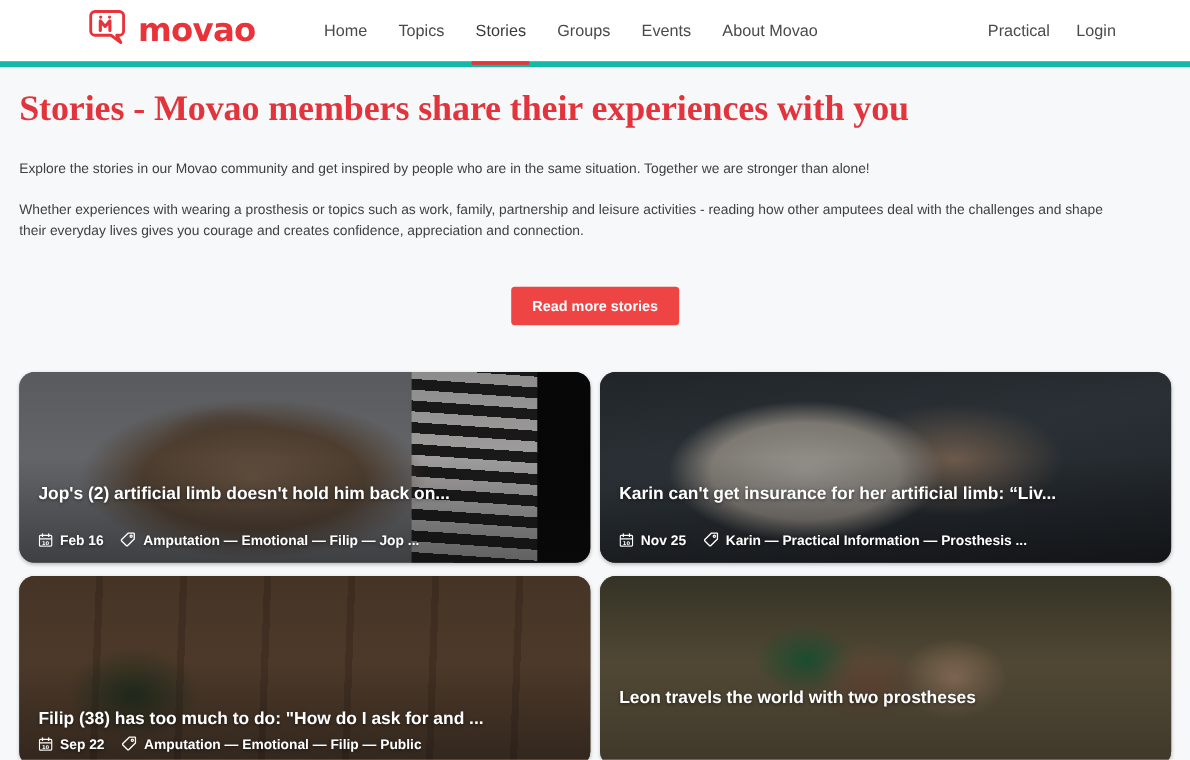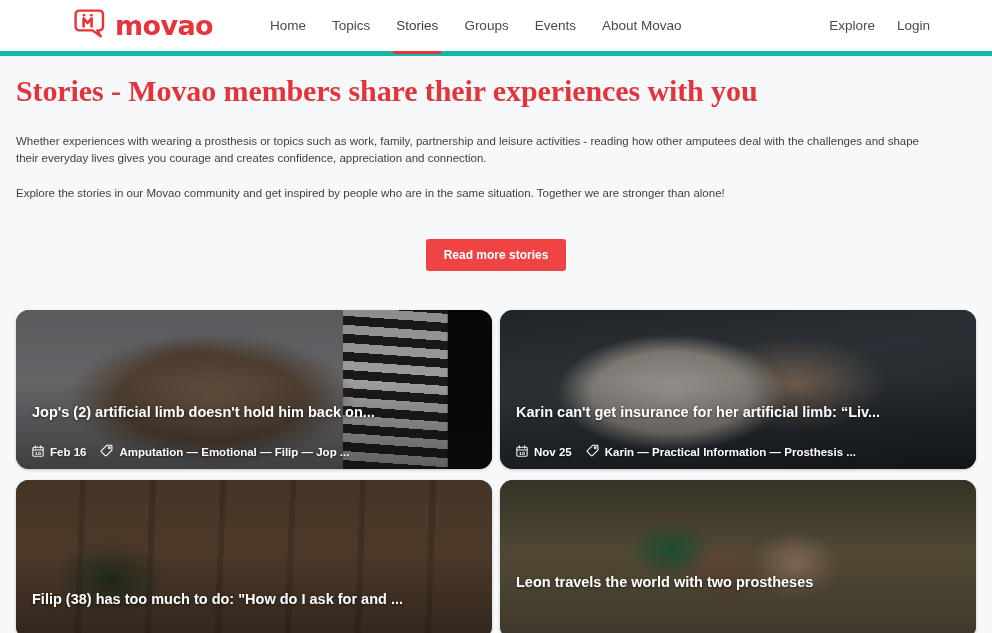--- a/index.html
+++ b/index.html
@@ -244,33 +244,33 @@
   <nav class="main-nav">
     <a class="nav-link" href="#">Home</a>
     <a class="nav-link" href="#">Topics</a>
     <a class="nav-link is-active" href="#">Stories</a>
     <a class="nav-link" href="#">Groups</a>
     <a class="nav-link" href="#">Events</a>
     <a class="nav-link" href="#">About Movao</a>
   </nav>
 
   <div class="auth-nav">
-    <a class="auth-link" href="#">Explore</a>
+    <a class="auth-link" href="#">Practical</a>
     <a class="auth-link" href="#">Login</a>
   </div>
 
 </header>
 
 <main class="page">
 
   <h1 class="page-title">Stories - Movao members share their experiences with you</h1>
 
   <section class="intro">
+    <p>Explore the stories in our Movao community and get inspired by people who are in the same situation. Together we are stronger than alone!</p>
     <p>Whether experiences with wearing a prosthesis or topics such as work, family, partnership and leisure activities - reading how other amputees deal with the challenges and shape their everyday lives gives you courage and creates confidence, appreciation and connection.</p>
-    <p>Explore the stories in our Movao community and get inspired by people who are in the same situation. Together we are stronger than alone!</p>
   </section>
 
   <div class="cta-wrap">
     <button class="cta-button">Read more stories</button>
   </div>
 
   <section class="story-grid">
 
     <a class="story-card" href="#">
       <span class="card-photo photo-teddy"></span>
@@ -321,20 +321,40 @@
           </svg>
         </span>
         <span class="meta-tags">Karin — Practical Information — Prosthesis ...</span>
       </span>
     </a>
 
     <a class="story-card" href="#">
       <span class="card-photo photo-boxes"></span>
       <span class="card-shade"></span>
       <span class="card-title two-line">Filip (38) has too much to do: "How do I ask for and ...</span>
+      <span class="card-meta">
+        <span class="meta-icon">
+          <svg width="12" height="12" viewBox="0 0 14 14" aria-hidden="true">
+            <rect x="1" y="2.6" width="12" height="10.4" rx="1.1" fill="none" stroke="#ffffff" stroke-width="1.2"></rect>
+            <line x1="1" y1="5.8" x2="13" y2="5.8" stroke="#ffffff" stroke-width="1.2"></line>
+            <line x1="4" y1="1" x2="4" y2="3.6" stroke="#ffffff" stroke-width="1.2" stroke-linecap="round"></line>
+            <line x1="10" y1="1" x2="10" y2="3.6" stroke="#ffffff" stroke-width="1.2" stroke-linecap="round"></line>
+            <text x="7" y="11.6" font-family="DejaVu Sans, sans-serif" font-size="5" font-weight="700" fill="#ffffff" text-anchor="middle">10</text>
+          </svg>
+        </span>
+        <span class="meta-date">Sep 22</span>
+        <span class="meta-icon">
+          <svg width="13" height="13" viewBox="0 0 14 14" aria-hidden="true">
+            <path d="M7.5 1.3 H12.2 a0.6 0.6 0 0 1 0.6 0.6 V6.6 L6.9 12.5 a0.9 0.9 0 0 1 -1.3 0 L1.5 8.4
+                     a0.9 0.9 0 0 1 0 -1.3 Z" fill="none" stroke="#ffffff" stroke-width="1.2" stroke-linejoin="round"></path>
+            <circle cx="10" cy="4.1" r="1.0" fill="none" stroke="#ffffff" stroke-width="1.1"></circle>
+          </svg>
+        </span>
+        <span class="meta-tags">Amputation — Emotional — Filip — Public</span>
+      </span>
     </a>
 
     <a class="story-card" href="#">
       <span class="card-photo photo-travel"></span>
       <span class="card-shade"></span>
       <span class="card-title">Leon travels the world with two prostheses</span>
     </a>
 
   </section>
 </main>

